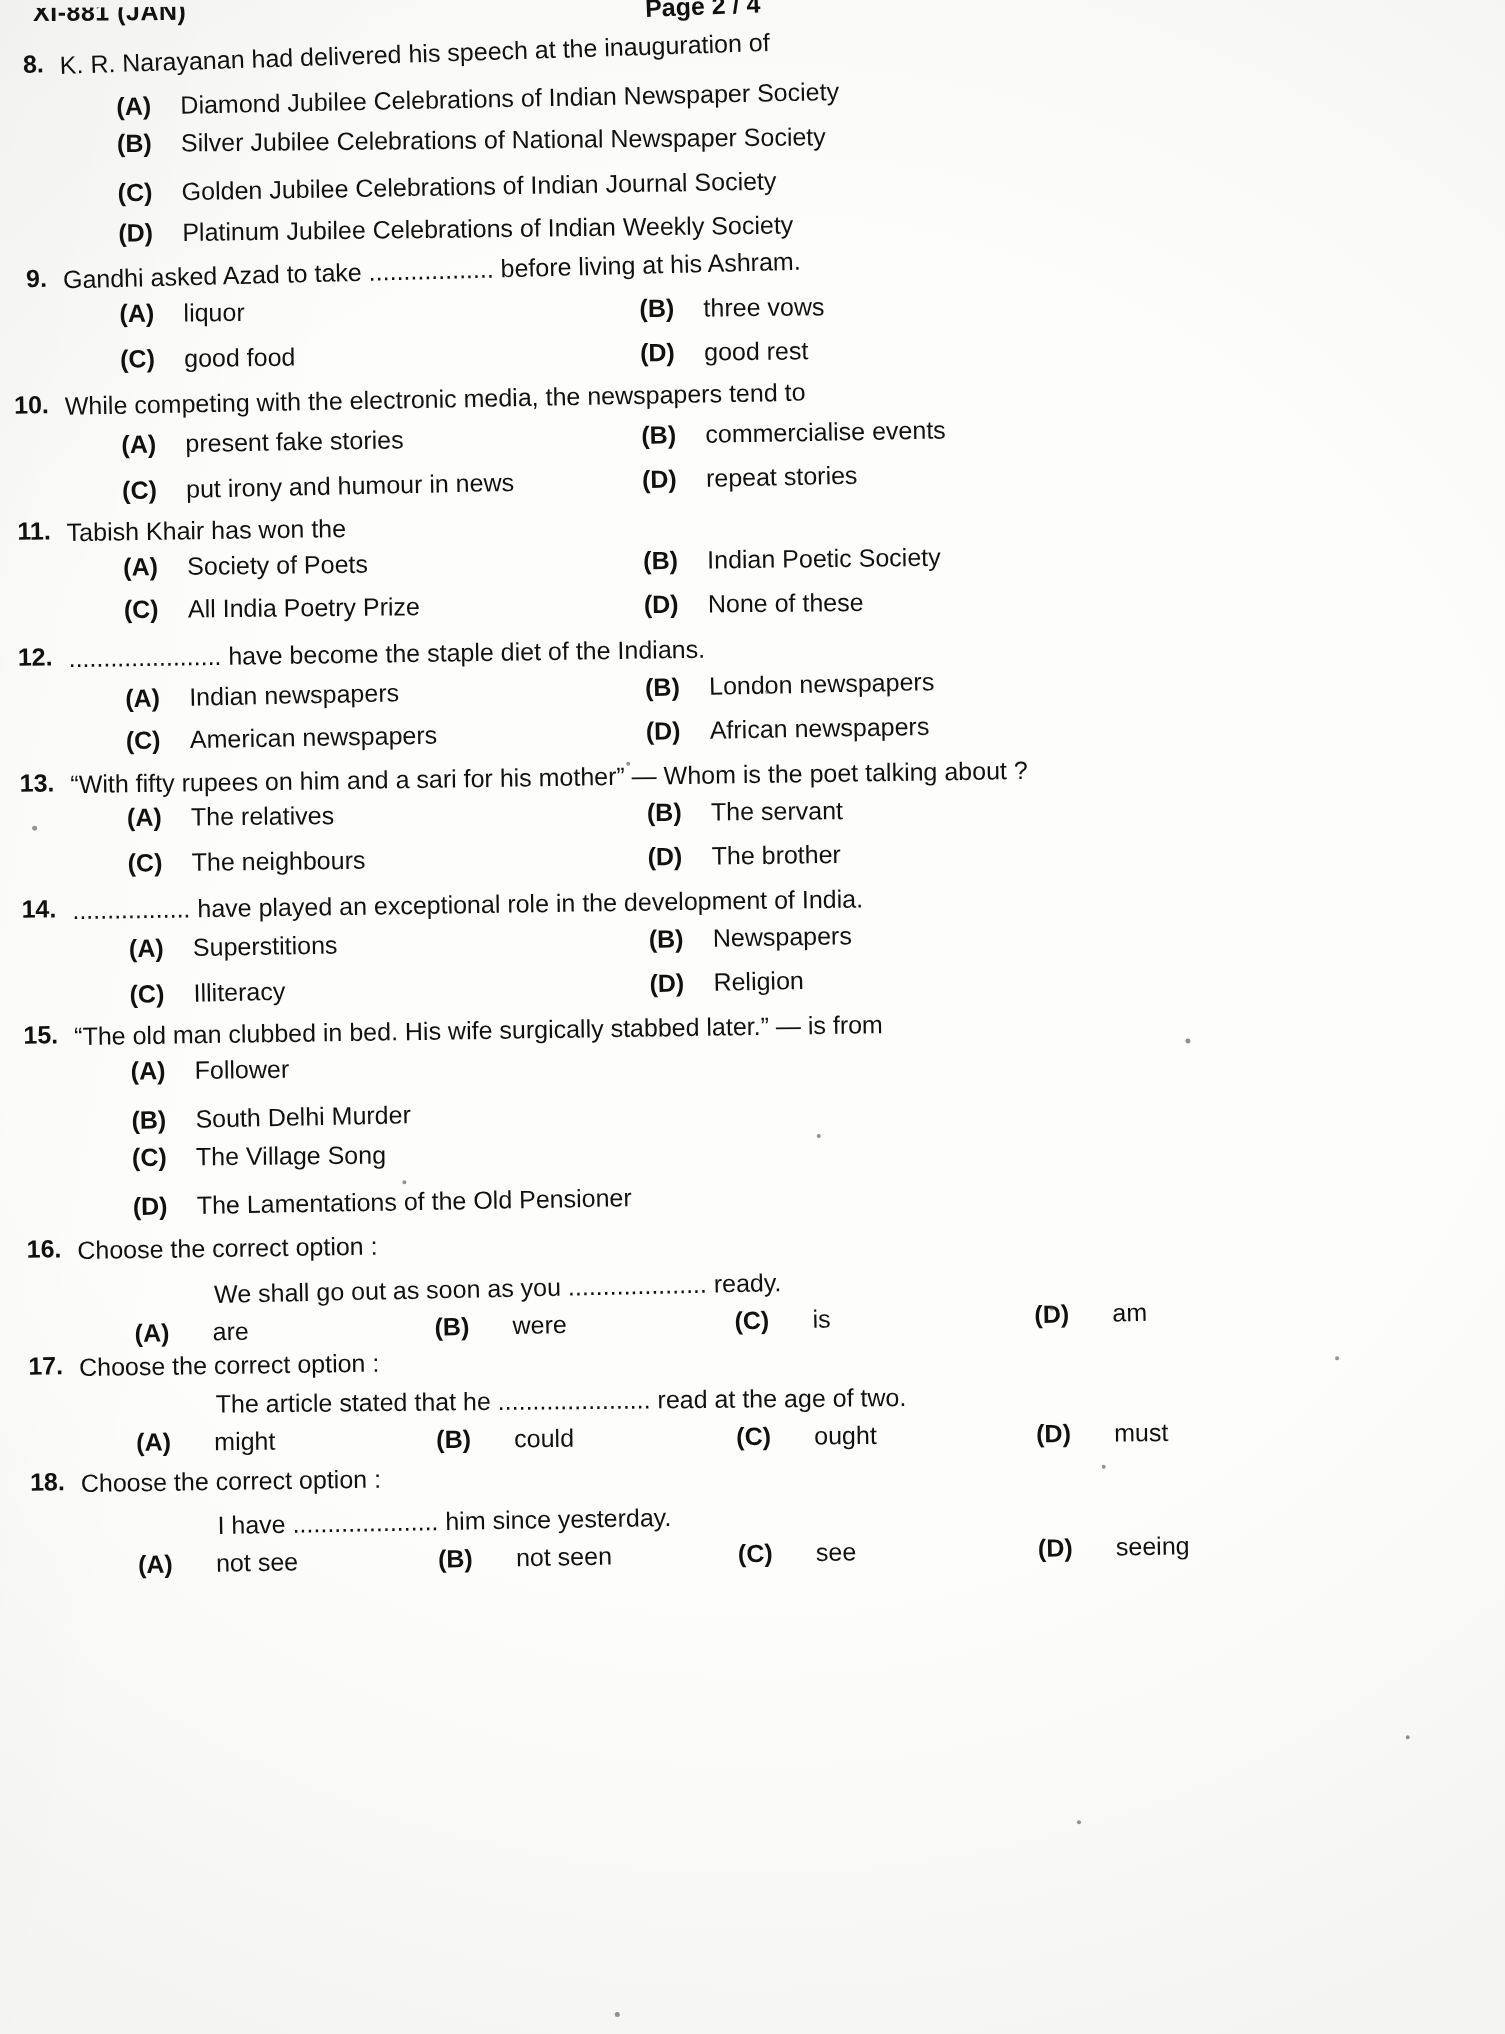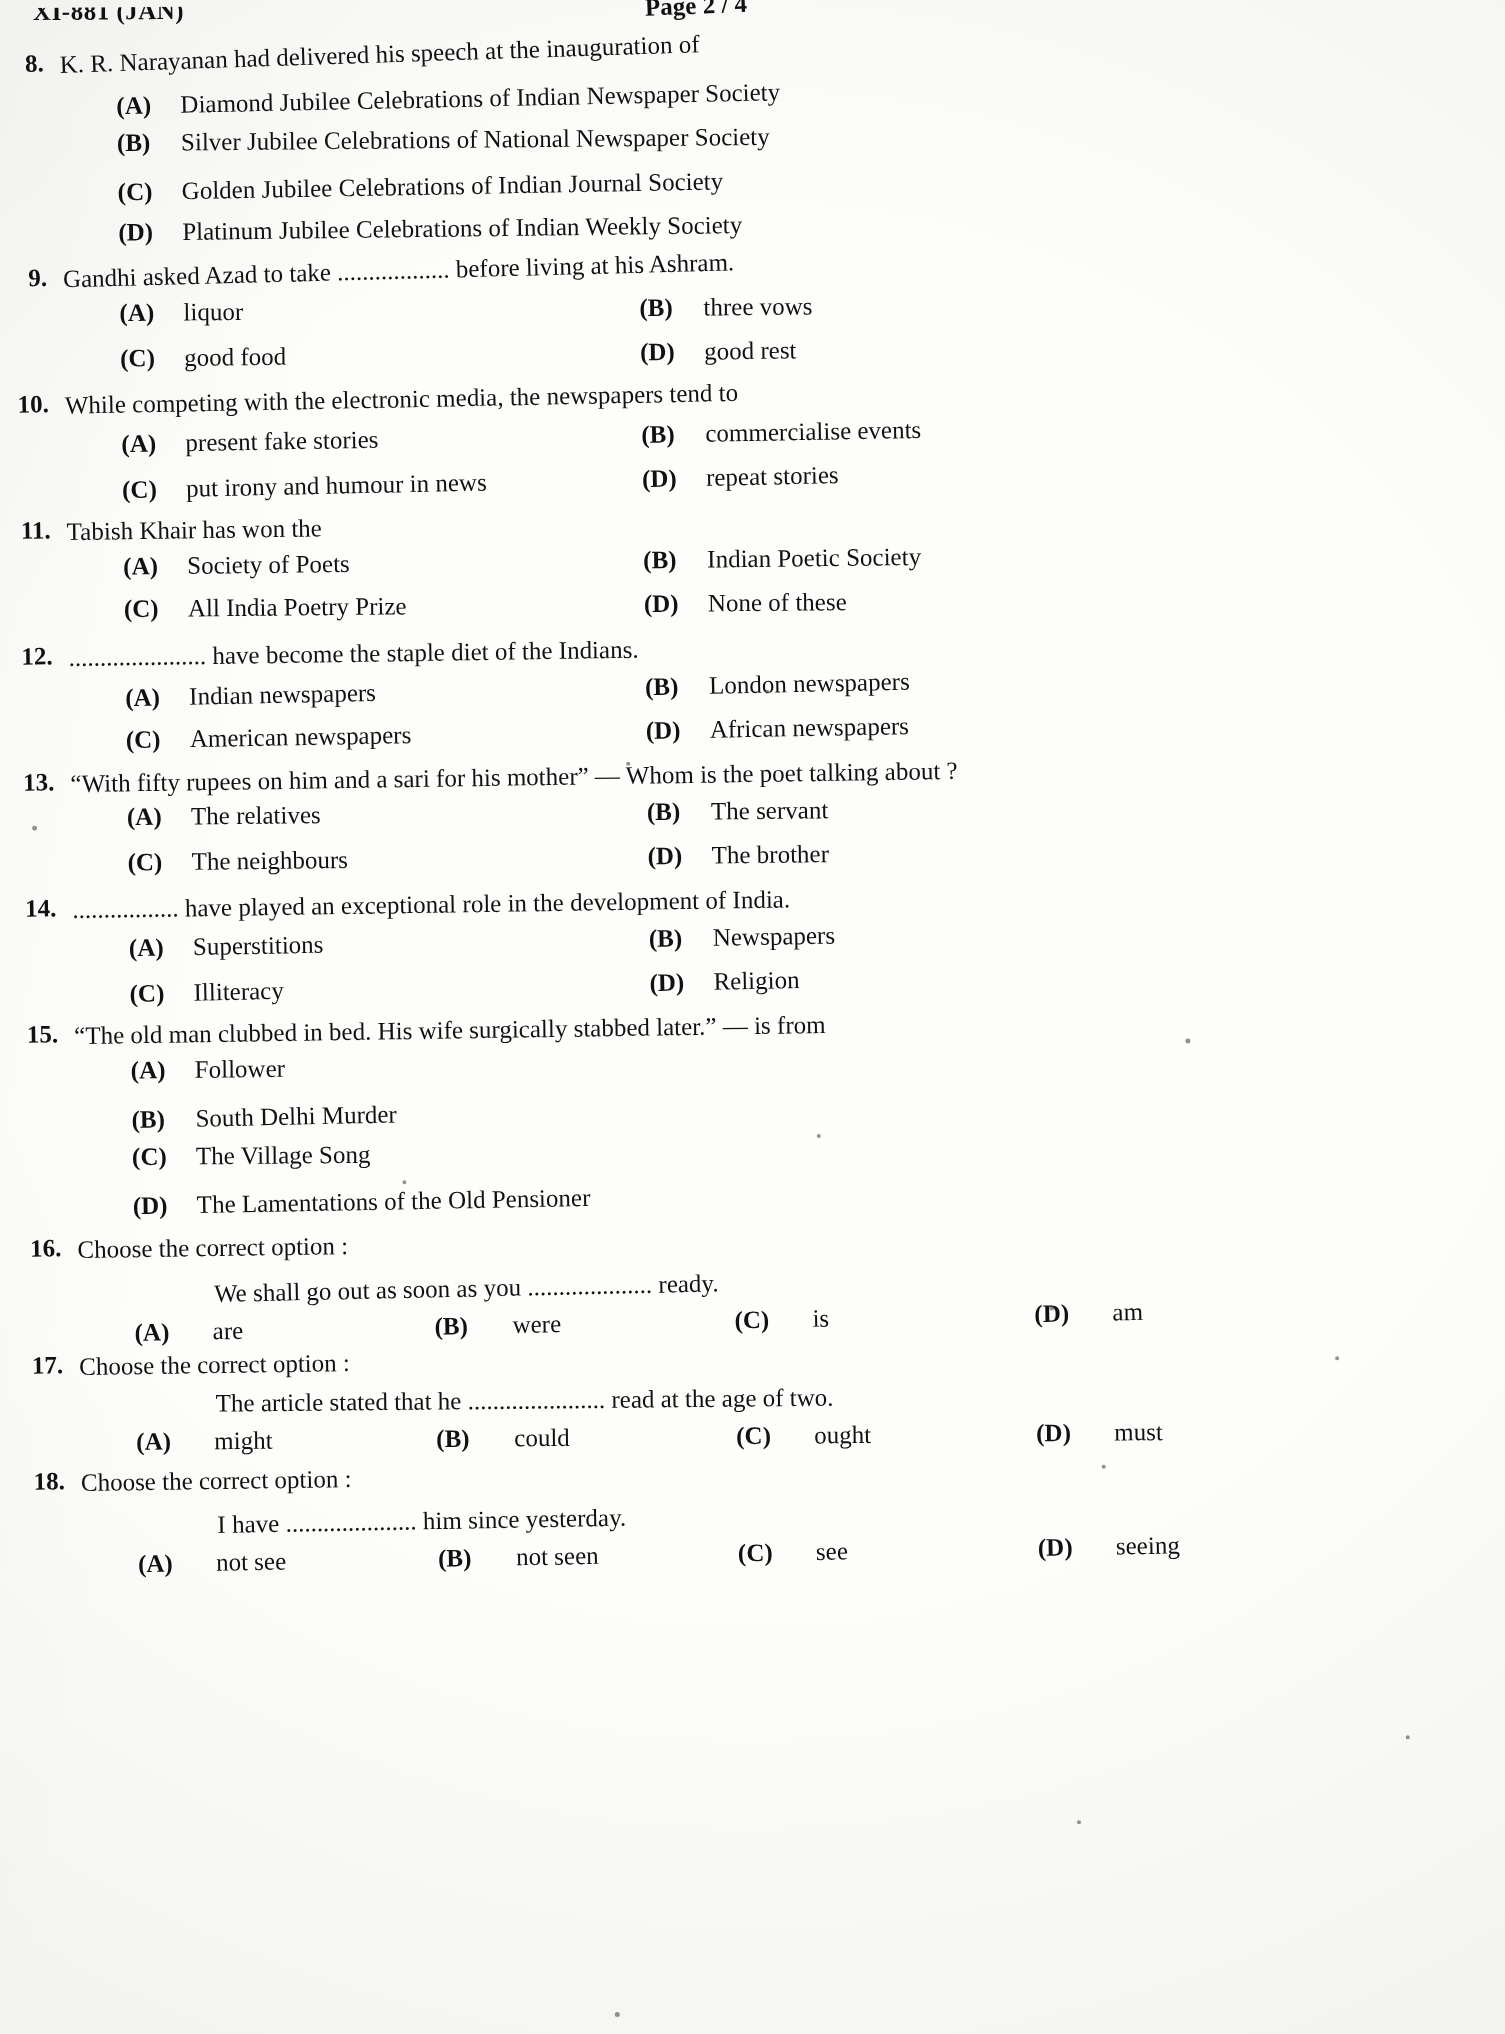--- a/index.html
+++ b/index.html
@@ -6,21 +6,21 @@
     margin: 0;
     padding: 0;
     background: #ffffff;
   }
   .page {
     position: relative;
     width: 1505px;
     height: 2034px;
     background: #fdfdfb;
     overflow: hidden;
-    font-family: Liberation Serif, serif;
+    font-family: Liberation Sans, sans-serif;
     color: #111111;
     
     background-image:
       radial-gradient(ellipse 90% 60% at 50% 45%, rgba(255,255,255,0) 55%, rgba(0,0,0,0.035) 100%),
       linear-gradient(100deg, rgba(0,0,0,0.02) 0%, rgba(255,255,255,0) 22%);
   }
   
   .sheet {
     position: absolute;
     left: 0; top: 0;

